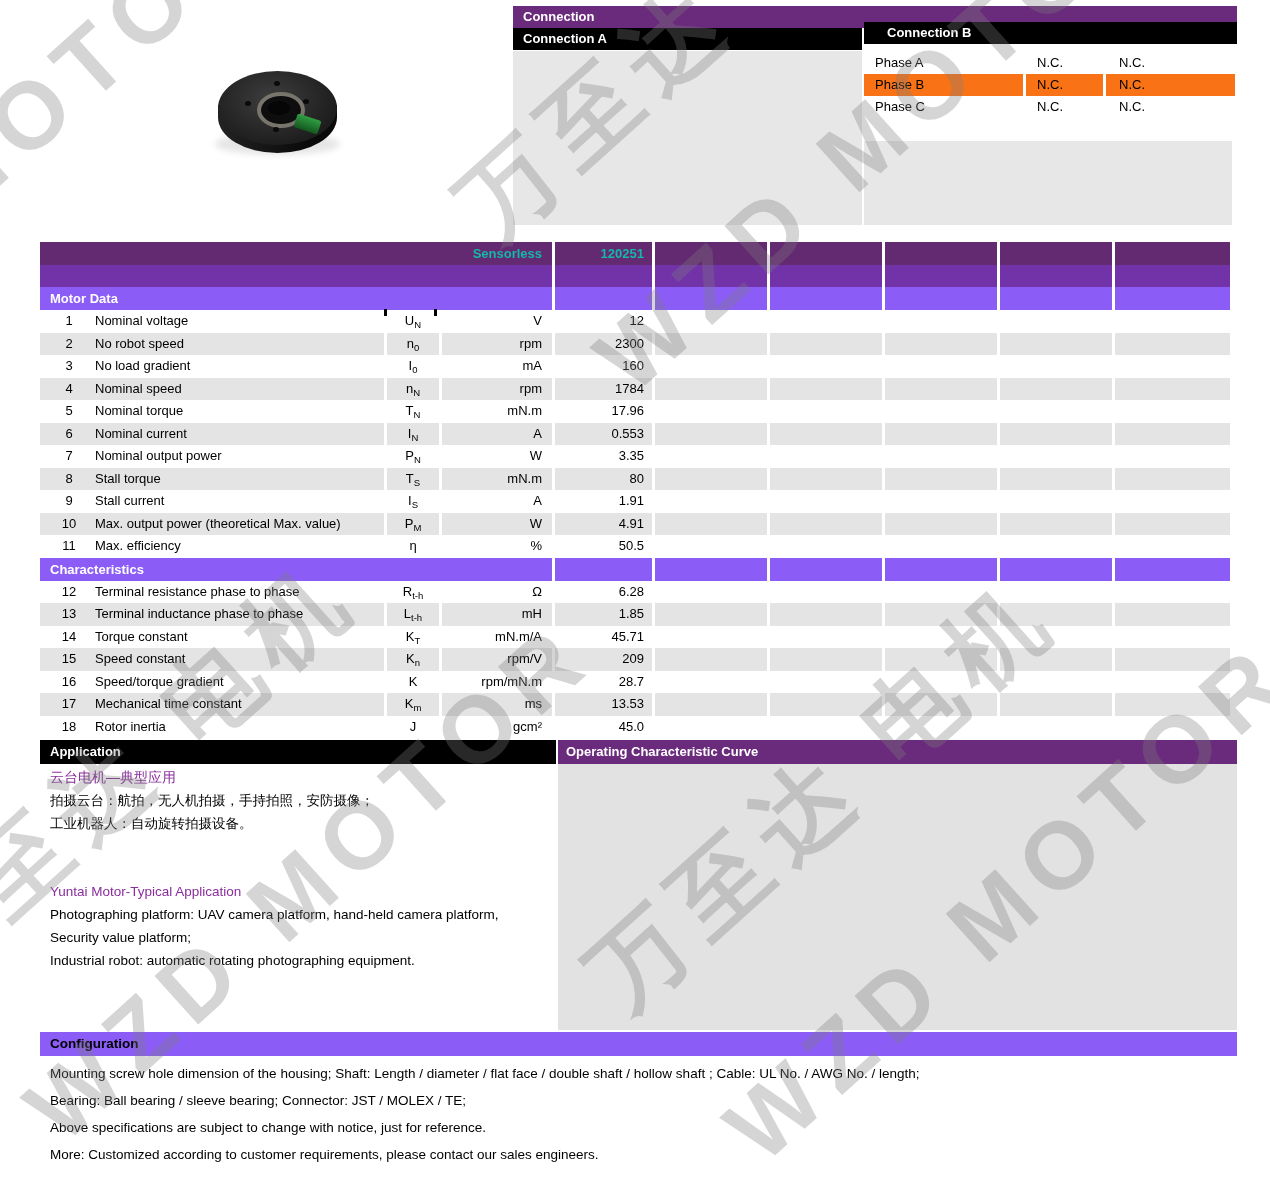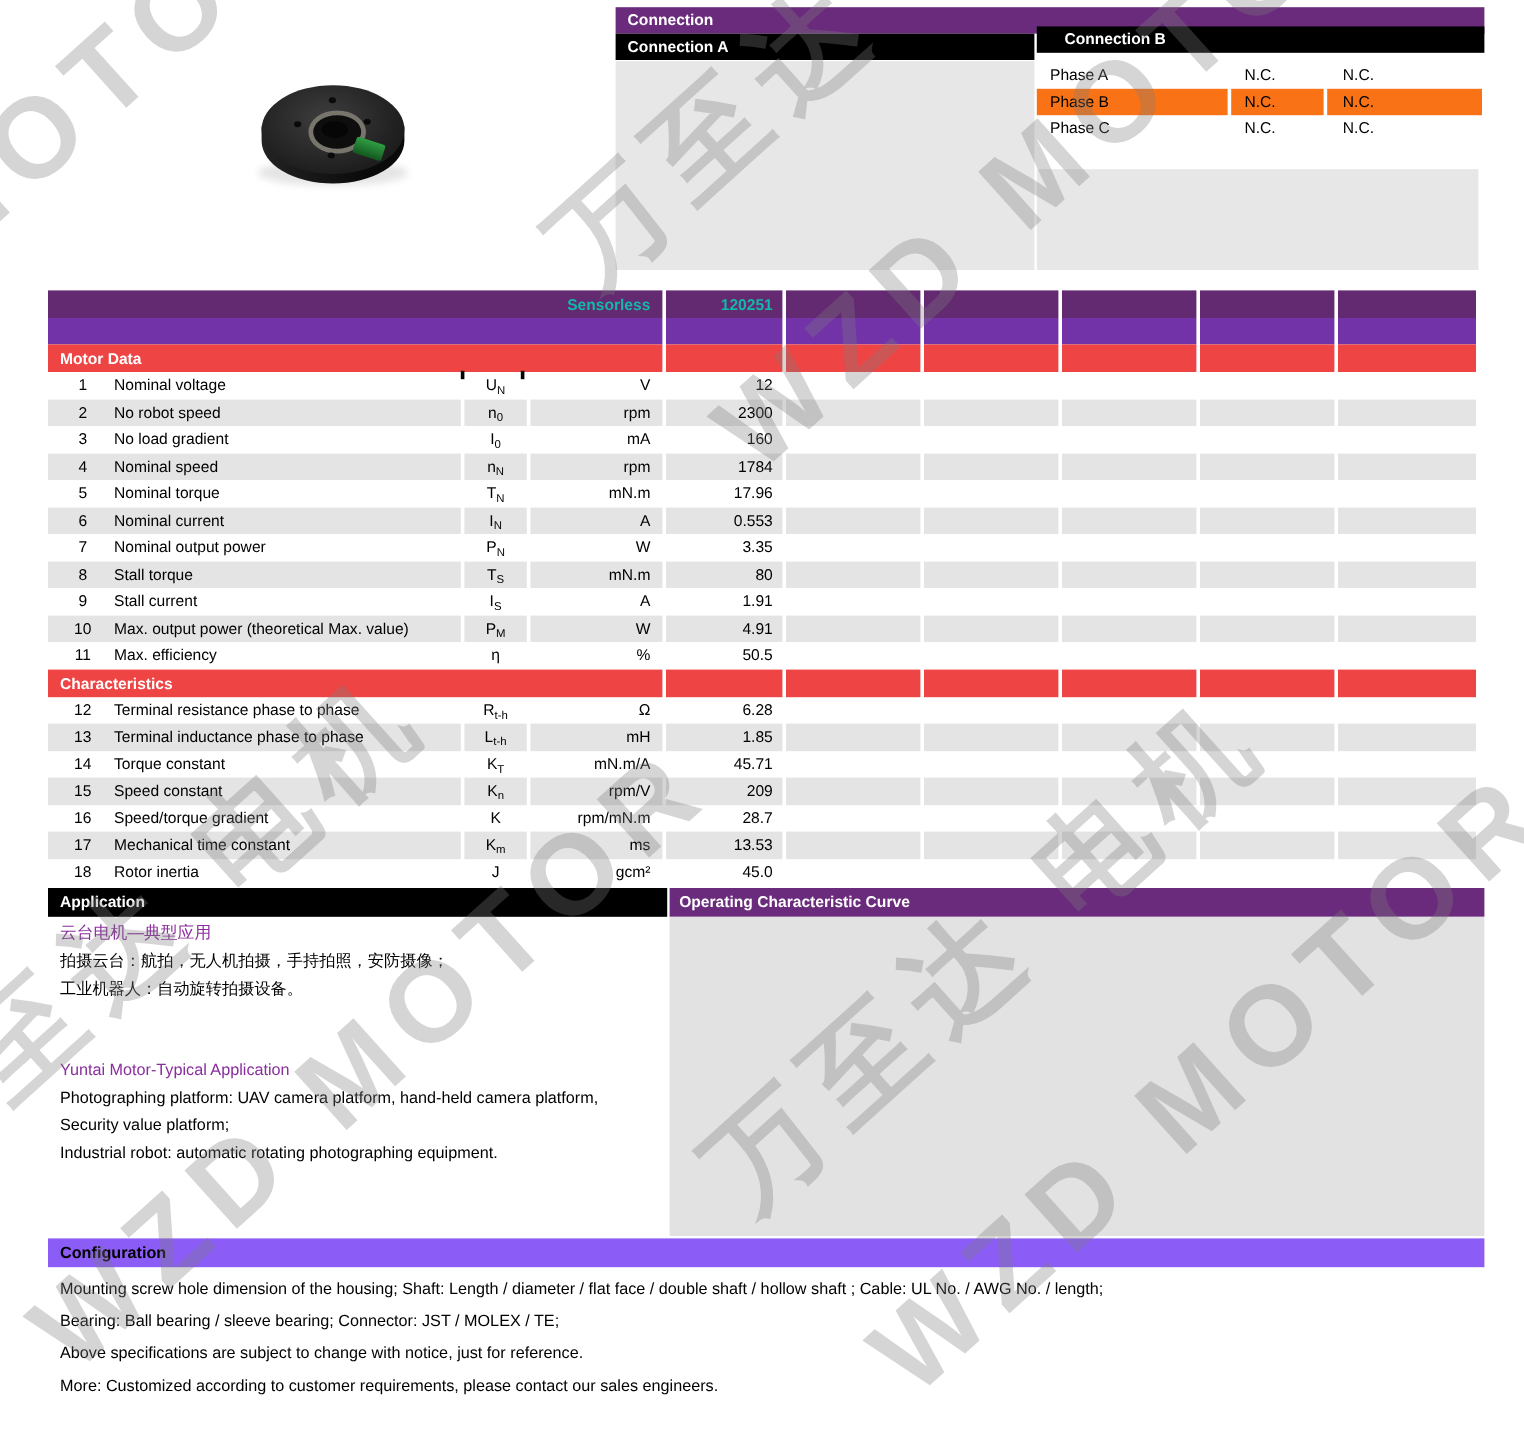--- a/index.html
+++ b/index.html
@@ -31,21 +31,21 @@
               column-gap:3px;}
   .trow{height:22.5px;font-size:13px;line-height:22.5px;}
   .trow>div{overflow:hidden;white-space:nowrap;}
   .trow.g>div{background:#E4E4E4;}
   .hrow{font-size:13px;font-weight:bold;}
   .h1{height:23px;line-height:23px;}
   .h2{height:22px;}
   .hb{height:23px;line-height:23px;}
   .h1>div{background:#632A72;color:#14b8a6;}
   .h2>div{background:#7233A8;}
-  .hb>div{background:#ef4444;color:#fff;}
+  .hb>div{background:#8b5cf6;color:#fff;}
   .span3{grid-column:1/4;}
   .tr-al{text-align:right;padding-right:10px;}
   .vr-al{text-align:right;padding-right:8px;}
   .cname{display:flex;}
   .no{display:inline-block;width:26px;margin-left:16px;text-align:center;flex:none;}
   .nm{margin-left:13px;}
   .csym{text-align:center;}
   .sb{font-size:9.5px;vertical-align:-3px;}
   .cunit{text-align:right;padding-right:10px;}
   .cval{text-align:right;padding-right:8px;}

